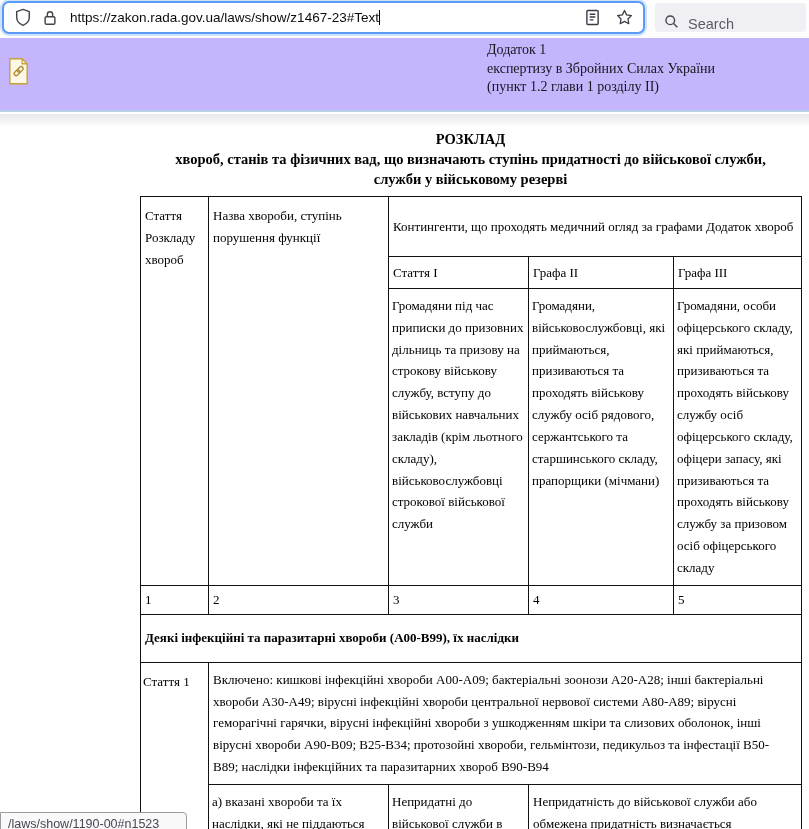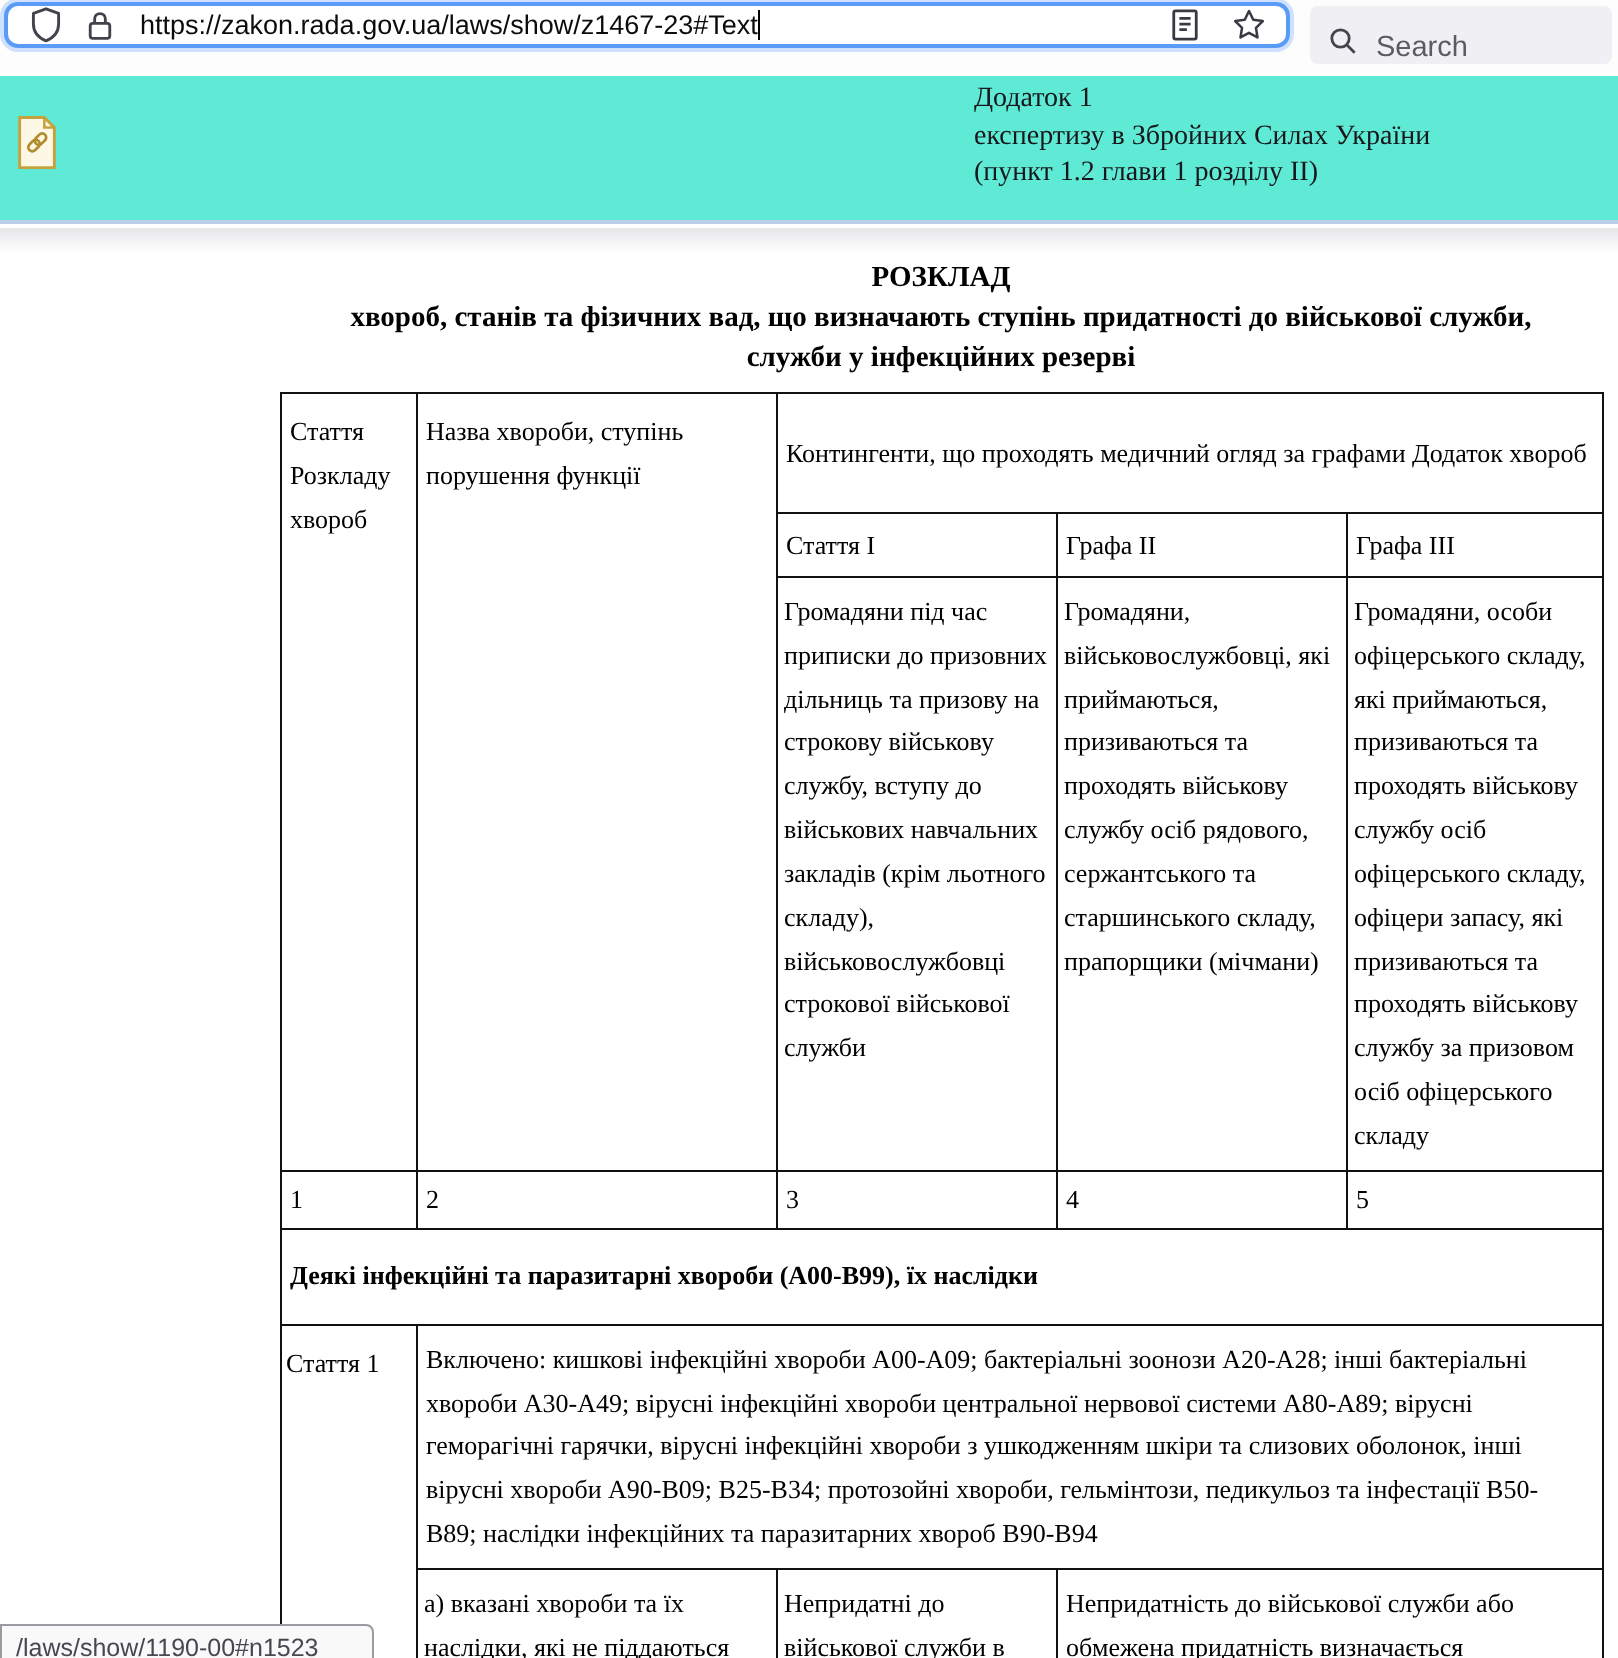--- a/index.html
+++ b/index.html
@@ -5,21 +5,21 @@
   * { box-sizing: border-box; }
   html,body { margin:0; padding:0; }
   body {
     width:809px; height:829px; overflow:hidden; position:relative;
     background:#fff; font-family:"Liberation Serif", serif; color:#000;
   }
 
   
   .chrome { position:absolute; top:0; left:0; width:809px; height:38px; background:#fdfdfe; }
   .urlbar {
-    position:absolute; left:4px; top:3px; width:639px; height:19px;
+    position:absolute; left:4px; top:3px; width:639px; height:29px;
     background:#fff; border-radius:5px;
     box-shadow:0 0 0 2px #5b9bf8, 0 0 0 4px rgba(91,155,248,.28);
     display:flex; align-items:center; padding:0 10px;
     font-family:"Liberation Sans", sans-serif;
   }
   .urlbar .icn { flex:0 0 auto; display:flex; align-items:center; color:#43434d; }
   .url-text {
     margin-left:12px; font-size:13.5px; color:#0c0c0d; white-space:nowrap;
     overflow:hidden; flex:1 1 auto;
   }
@@ -29,21 +29,21 @@
   .searchbox {
     position:absolute; left:655px; top:3px; width:151px; height:29px;
     background:#f0f0f4; border-radius:4px; display:flex; align-items:flex-end;
     padding:0 9px; gap:9px; font-family:"Liberation Sans", sans-serif;
   }
   .searchbox span { font-size:14.5px; color:#5b5b66; }
 
   
   .band {
     position:absolute; top:38px; left:0; width:809px; height:74px;
-    background:#5eead4; border-bottom:2px solid #b9cfe8;
+    background:#c4b5fd; border-bottom:2px solid #b9cfe8;
   }
   .band-fade {
     position:absolute; top:114px; left:0; width:809px; height:13px;
     background:linear-gradient(#e7e7ea, #ffffff);
   }
   .doclink { position:absolute; left:8px; top:18px; }
   .band-text {
     position:absolute; left:487px; top:3px;
     font-size:14px; line-height:18.5px; color:#17171c;
   }
@@ -132,21 +132,21 @@
     <div>Додаток 1</div>
     <div>експертизу в Збройних Силах України</div>
     <div>(пункт 1.2 глави 1 розділу II)</div>
   </div>
 </div>
 <div class="band-fade"></div>
 
 <div class="doc-title">
   <div>РОЗКЛАД</div>
   <div>хвороб, станів та фізичних вад, що визначають ступінь придатності до військової служби,</div>
-  <div>служби у інфекційних резерві</div>
+  <div>служби у військовому резерві</div>
 </div>
 
 <table class="rtable">
   <colgroup>
     <col style="width:68px">
       <col style="width:180px">
       <col style="width:140px">
     <col style="width:145px">
       <col style="width:128px">
   </colgroup>

